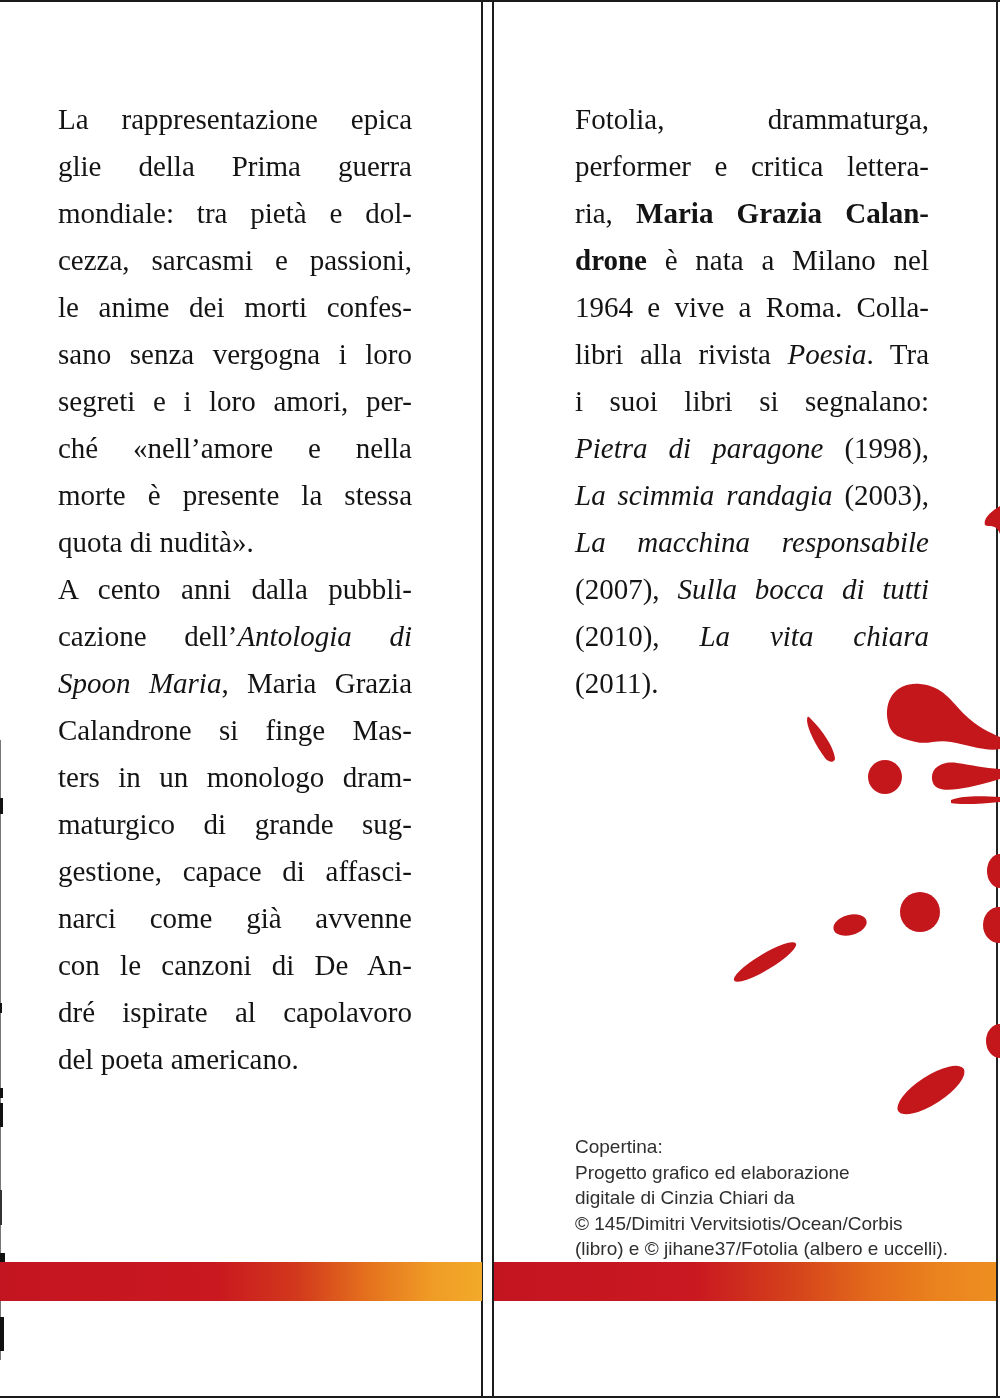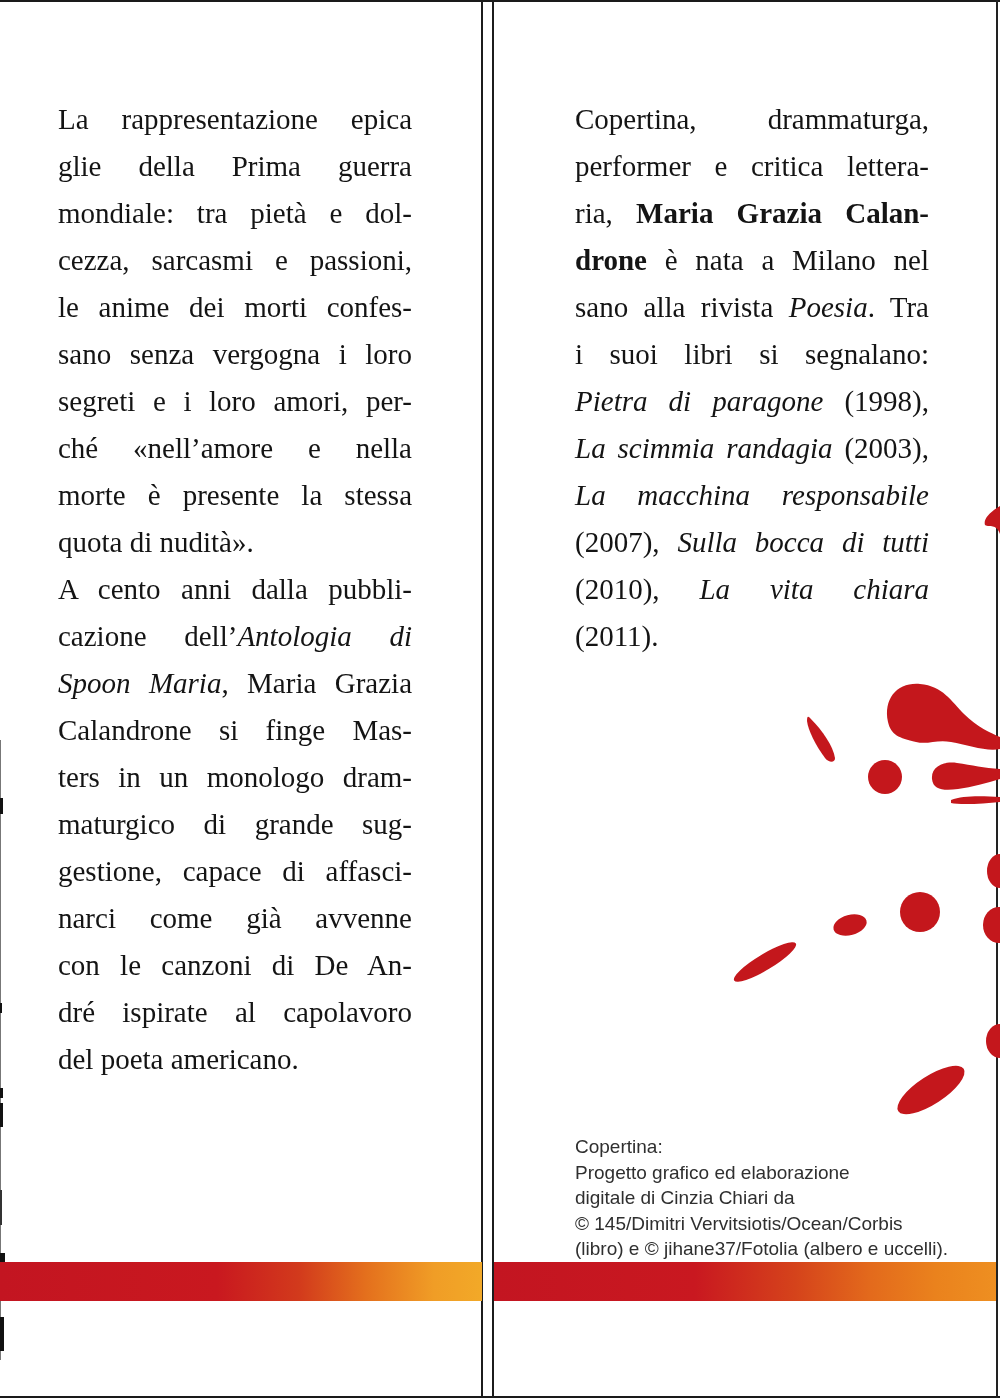--- a/index.html
+++ b/index.html
@@ -81,25 +81,26 @@
       <div class="line"><span>ters in un monologo dram-</span></div>
       <div class="line"><span>maturgico di grande sug-</span></div>
       <div class="line"><span>gestione, capace di affasci-</span></div>
       <div class="line"><span>narci come già avvenne</span></div>
       <div class="line"><span>con le canzoni di De An-</span></div>
       <div class="line"><span>dré ispirate al capolavoro</span></div>
       <div class="line no-j"><span>del poeta americano.</span></div>
     </div>
 
   <div class="flap-text right-text">
-      <div class="line"><span>Copertina, drammaturga,</span></div>
+      <div class="line"><span>Fotolia, drammaturga,</span></div>
       <div class="line"><span>performer e critica lettera-</span></div>
       <div class="line"><span>ria, </span><span class="bd">Maria Grazia Calan-</span></div>
       <div class="line"><span class="bd">drone</span><span> è nata a Milano nel</span></div>
-      <div class="line"><span>sano alla rivista </span><span class="it">Poesia</span><span>. Tra</span></div>
+      <div class="line"><span>1964 e vive a Roma. Colla-</span></div>
+      <div class="line"><span>libri alla rivista </span><span class="it">Poesia</span><span>. Tra</span></div>
       <div class="line"><span>i suoi libri si segnalano:</span></div>
       <div class="line"><span class="it">Pietra di paragone</span><span> (1998),</span></div>
       <div class="line"><span class="it">La scimmia randagia</span><span> (2003),</span></div>
       <div class="line"><span class="it">La macchina responsabile</span></div>
       <div class="line"><span>(2007), </span><span class="it">Sulla bocca di tutti</span></div>
       <div class="line"><span>(2010), </span><span class="it">La vita chiara</span></div>
       <div class="line no-j"><span>(2011).</span></div>
     </div>
 
   <div class="credits">

